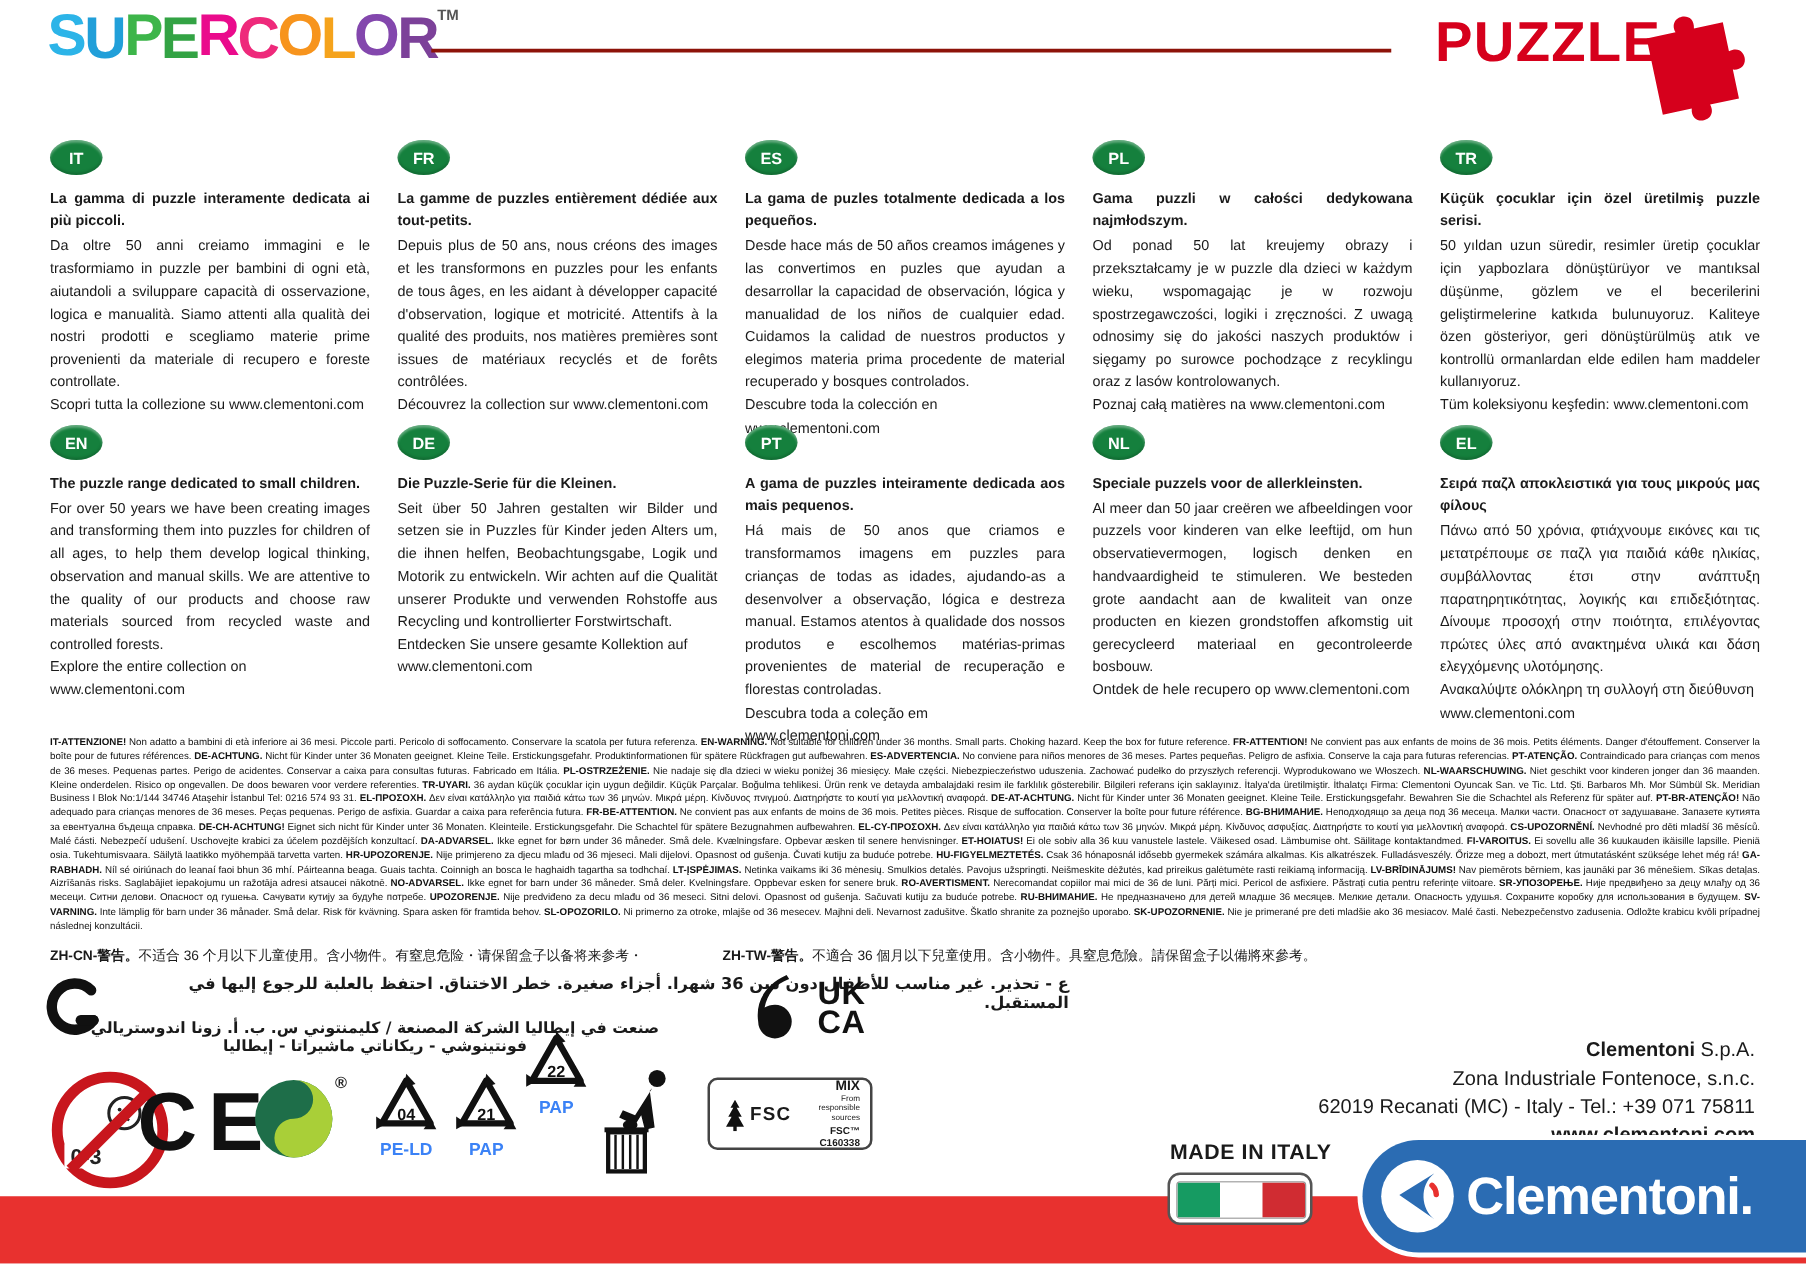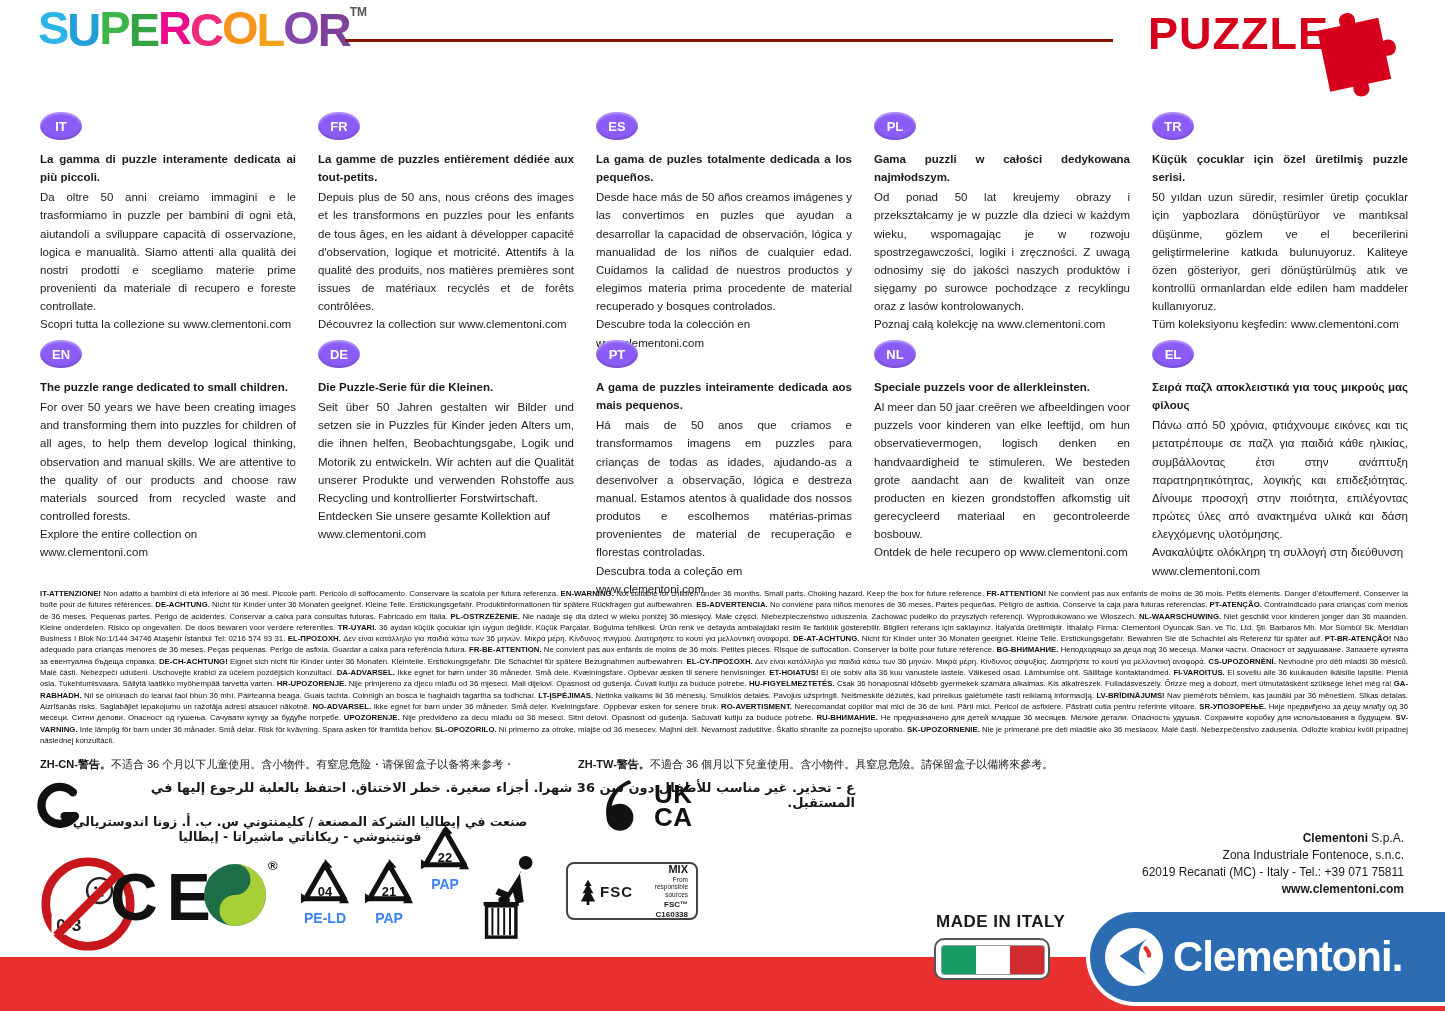--- a/index.html
+++ b/index.html
@@ -14,21 +14,21 @@
   .supercolor .tm{font-size:12px;color:#555;font-weight:bold;letter-spacing:0;vertical-align:28px;}
   .rule{position:absolute;left:345px;top:39px;width:768px;height:3px;background:#8D1309;}
   .puzzle-word{position:absolute;left:1148px;top:8px;font-size:45px;font-weight:bold;
                color:#D6001C;letter-spacing:1px;}
   .puzzle-piece{position:absolute;left:1288px;top:0px;transform:rotate(-12deg);}
 
   
   .lang-grid{position:absolute;left:40px;top:112px;width:1368px;display:grid;
              grid-template-columns:repeat(5,1fr);column-gap:22px;grid-template-rows:228px auto;}
   .cell{min-width:0;}
-  .badge{width:42px;height:28px;background:#8b5cf6;border-radius:50%;color:#fff;
+  .badge{width:42px;height:28px;background:#15803d;border-radius:50%;color:#fff;
          font-weight:bold;font-size:13px;display:flex;align-items:center;justify-content:center;
          margin-bottom:10px;box-shadow:inset 0 2px 2px rgba(255,255,255,.35), inset 0 -2px 2px rgba(0,0,0,.15);}
   .h{margin:0 0 2px 0;font-weight:bold;font-size:11.5px;line-height:1.58;text-align:justify;}
   .b{margin:0;font-size:11.5px;line-height:1.58;text-align:justify;}
   .l{margin:0;font-size:11.5px;line-height:1.58;}
 
   
   .warnings{position:absolute;left:40px;top:588px;width:1368px;margin:0;
             font-size:7.8px;line-height:11.3px;text-align:justify;color:#111;}
   .warnings b{font-weight:bold;}
@@ -62,21 +62,21 @@
            display:flex;align-items:center;gap:7px;padding:4px 8px;box-sizing:border-box;background:#fff;}
   .fsc-left{display:flex;flex-direction:row;align-items:center;}
   .fsc-name{font-size:15px;font-weight:bold;letter-spacing:1px;line-height:1;margin-top:1px;}
   .fsc-right{flex:1;text-align:right;line-height:1.15;}
   .fsc-mix{font-size:11px;font-weight:bold;}
   .fsc-src{font-size:6.5px;}
   .fsc-cert{font-size:8px;font-weight:bold;margin-top:2px;}
 
   
   .address{position:absolute;right:41px;top:830px;margin:0;text-align:right;
-           font-size:12px;line-height:1.42;}
+           font-size:16px;line-height:1.42;}
   .address .bold{font-weight:bold;}
   .made-italy{position:absolute;left:936px;top:912px;font-size:17px;font-weight:bold;letter-spacing:.5px;}
   .flag-badge{position:absolute;left:934px;top:938px;width:116px;height:42px;background:#fff;
               border:2px solid #555;border-radius:10px;padding:5px;box-sizing:border-box;z-index:3;}
   .flag{display:flex;width:100%;height:100%;border:1px solid #999;border-radius:3px;overflow:hidden;}
   .flag i{flex:1;} .flag .g{background:#169B62;} .flag .w{background:#fff;} .flag .r{background:#D02C32;}
   .bottom-bar{position:absolute;left:0;top:957px;width:1445px;height:54px;background:#E8312F;}
   .clem-box{position:absolute;left:1090px;top:912px;width:360px;height:90px;background:#2B6CB3;
             border-radius:45px 0 0 45px;box-shadow:0 0 0 4px #fff;display:flex;align-items:center;z-index:2;}
   .clem-mark{margin-left:13px;flex:0 0 auto;}
@@ -118,21 +118,21 @@
       <p class="h">La gama de puzles totalmente dedicada a los pequeños.</p>
       <p class="b">Desde hace más de 50 años creamos imágenes y las convertimos en puzles que ayudan a desarrollar la capacidad de observación, lógica y manualidad de los niños de cualquier edad. Cuidamos la calidad de nuestros productos y elegimos materia prima procedente de material recuperado y bosques controlados.</p>
       <p class="l">Descubre toda la colección en www.clementoni.com</p>
     </section>
     <section class="cell">
       <div class="badge">
           <span>PL</span>
         </div>
       <p class="h">Gama puzzli w całości dedykowana najmłodszym.</p>
       <p class="b">Od ponad 50 lat kreujemy obrazy i przekształcamy je w puzzle dla dzieci w każdym wieku, wspomagając je w rozwoju spostrzegawczości, logiki i zręczności. Z uwagą odnosimy się do jakości naszych produktów i sięgamy po surowce pochodzące z recyklingu oraz z lasów kontrolowanych.</p>
-      <p class="l">Poznaj całą kolekcję na www.clementoni.com</p>
+      <p class="l">Poznaj całą matières na www.clementoni.com</p>
     </section>
     <section class="cell">
       <div class="badge">
           <span>TR</span>
         </div>
       <p class="h">Küçük çocuklar için özel üretilmiş puzzle serisi.</p>
       <p class="b">50 yıldan uzun süredir, resimler üretip çocuklar için yapbozlara dönüştürüyor ve mantıksal düşünme, gözlem ve el becerilerini geliştirmelerine katkıda bulunuyoruz. Kaliteye özen gösteriyor, geri dönüştürülmüş atık ve kontrollü ormanlardan elde edilen ham maddeler kullanıyoruz.</p>
       <p class="l">Tüm koleksiyonu keşfedin: www.clementoni.com</p>
     </section>
     <section class="cell">

